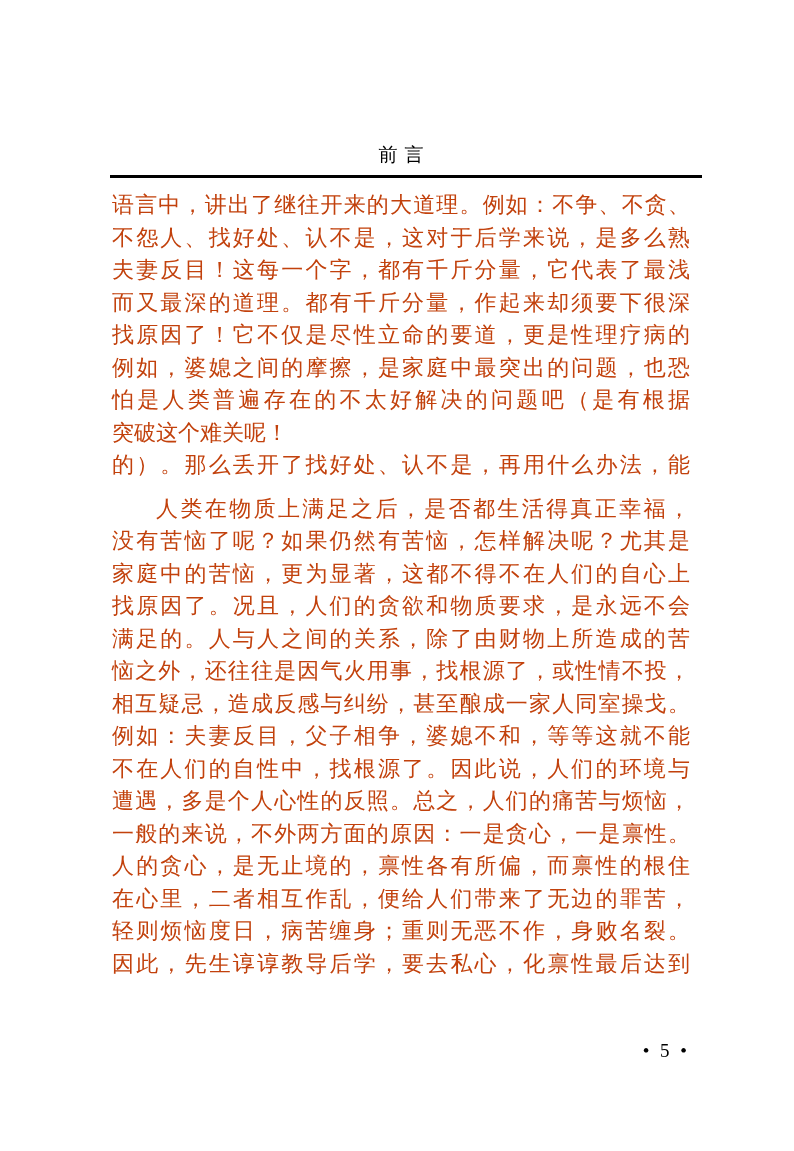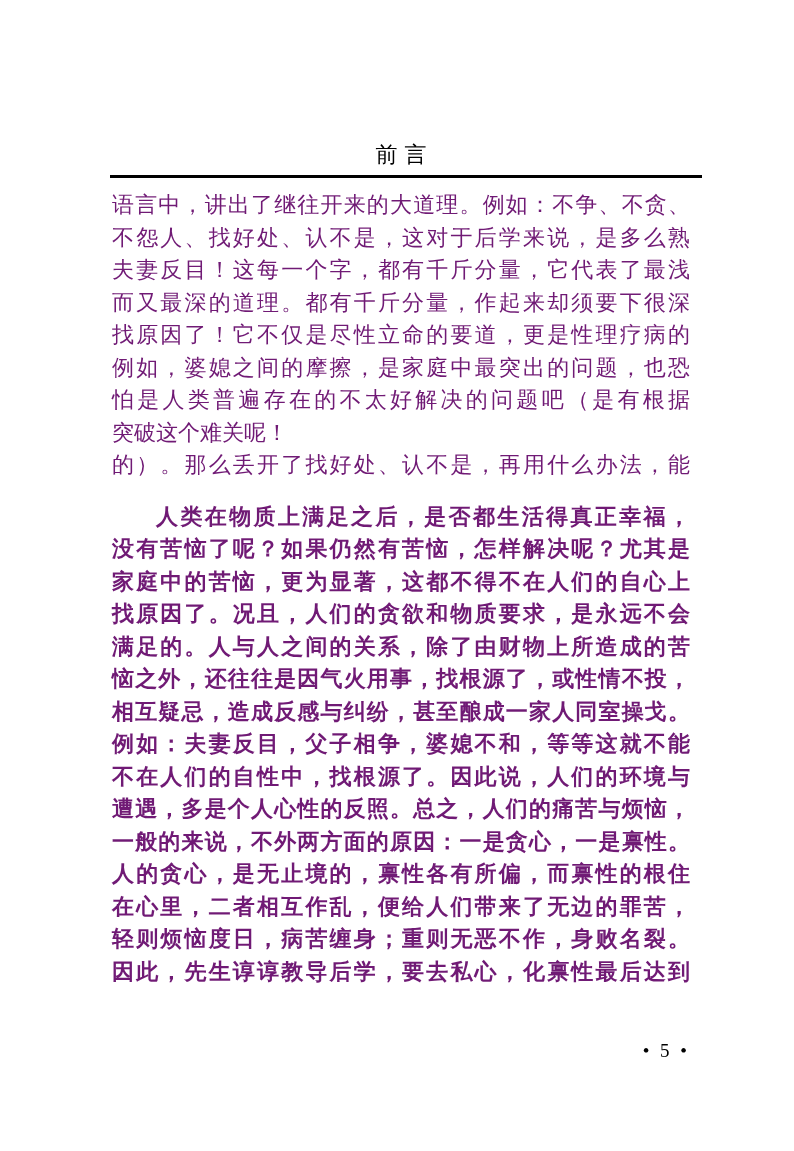--- a/index.html
+++ b/index.html
@@ -15,21 +15,21 @@
     color: #000000;
     font-family: "Liberation Serif", "DejaVu Serif", serif;
     overflow: hidden;
   }
   .chapter-title {
     position: absolute;
     left: 112px;
     top: 143px;
     width: 578px;
     text-align: center;
-    font-size: 22px;
+    font-size: 19px;
     line-height: 24px;
     letter-spacing: 7px;
     padding-left: 7px;
     box-sizing: border-box;
     color: #000000;
   }
   .header-rule {
     position: absolute;
     left: 110px;
     top: 175px;
@@ -37,29 +37,28 @@
     height: 3px;
     background: #000000;
   }
   .page-body {
     position: absolute;
     left: 112px;
     top: 189px;
     width: 578px;
     font-size: 22px;
     line-height: 32.5px;
-    color: #701a75;
+    color: #c2410c;
   }
   .para {
     margin: 0;
     padding: 0;
   }
   .para + .para {
-    margin-top: 19px;
-    font-weight: bold;
+    margin-top: 11px;
   }
   .line {
     white-space: nowrap;
     text-align: justify;
     text-align-last: justify;
     text-justify: inter-character;
     height: 32.5px;
   }
   .line.indent {
     padding-left: 44px;

